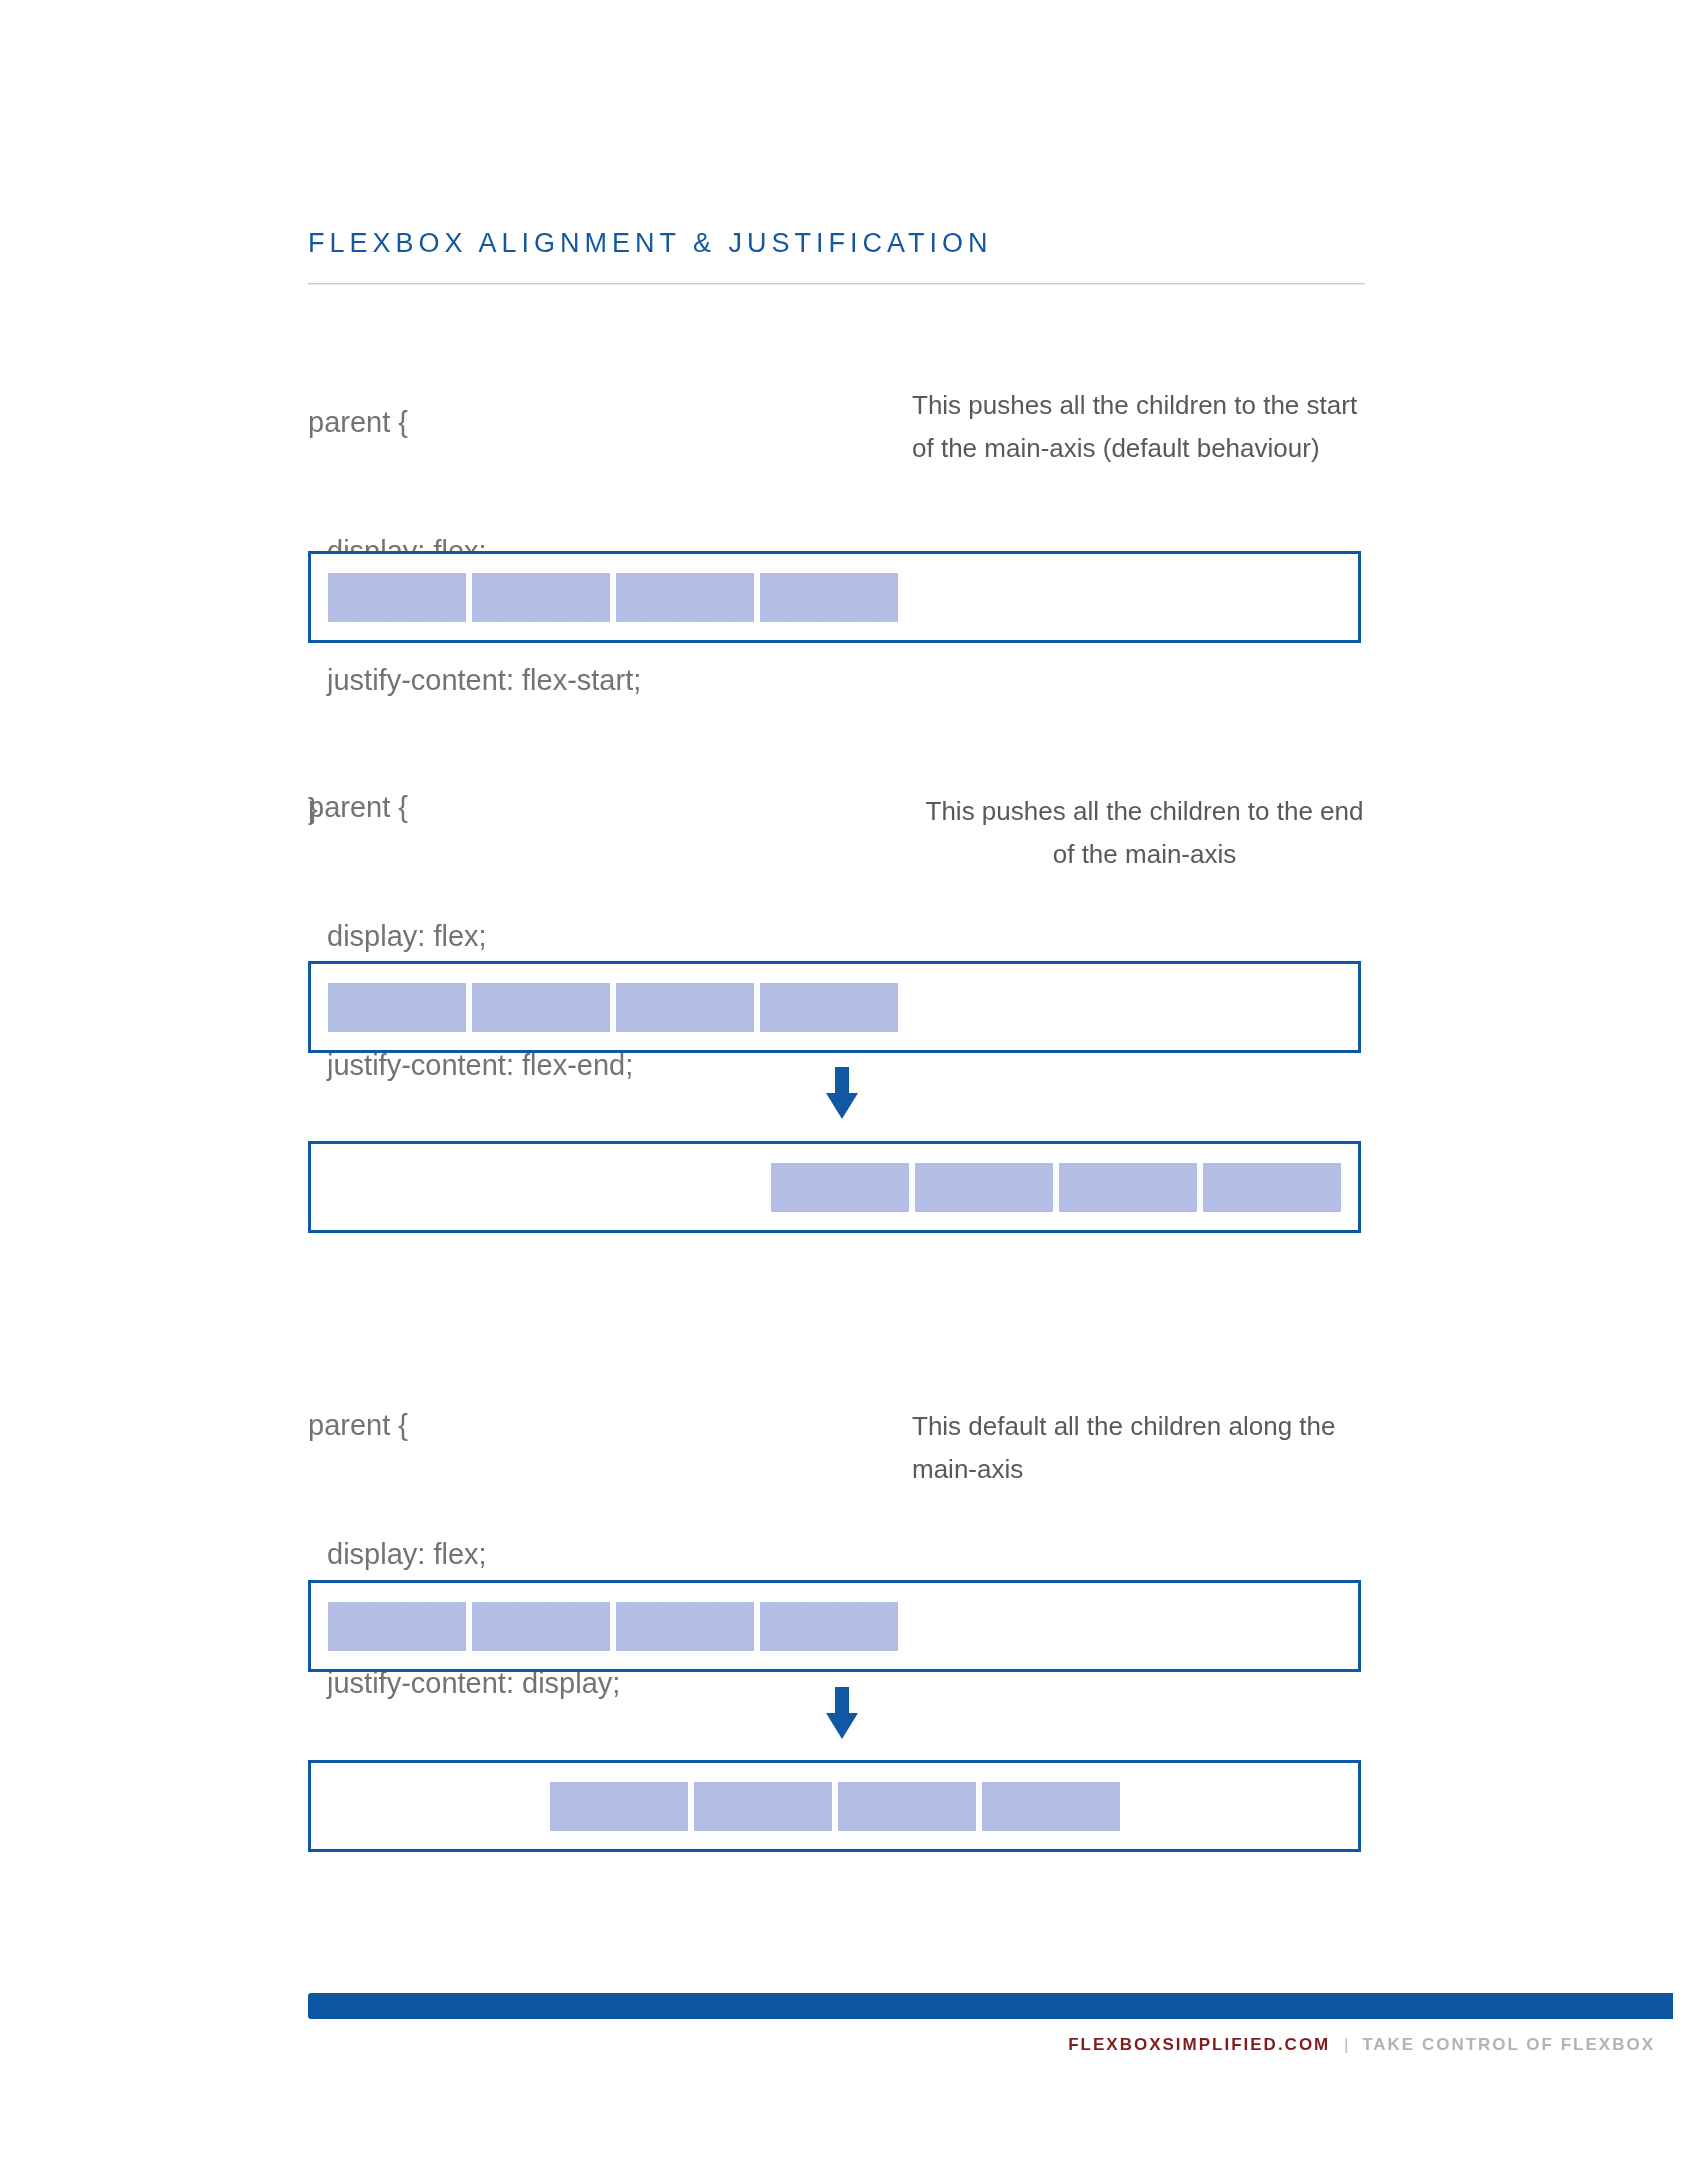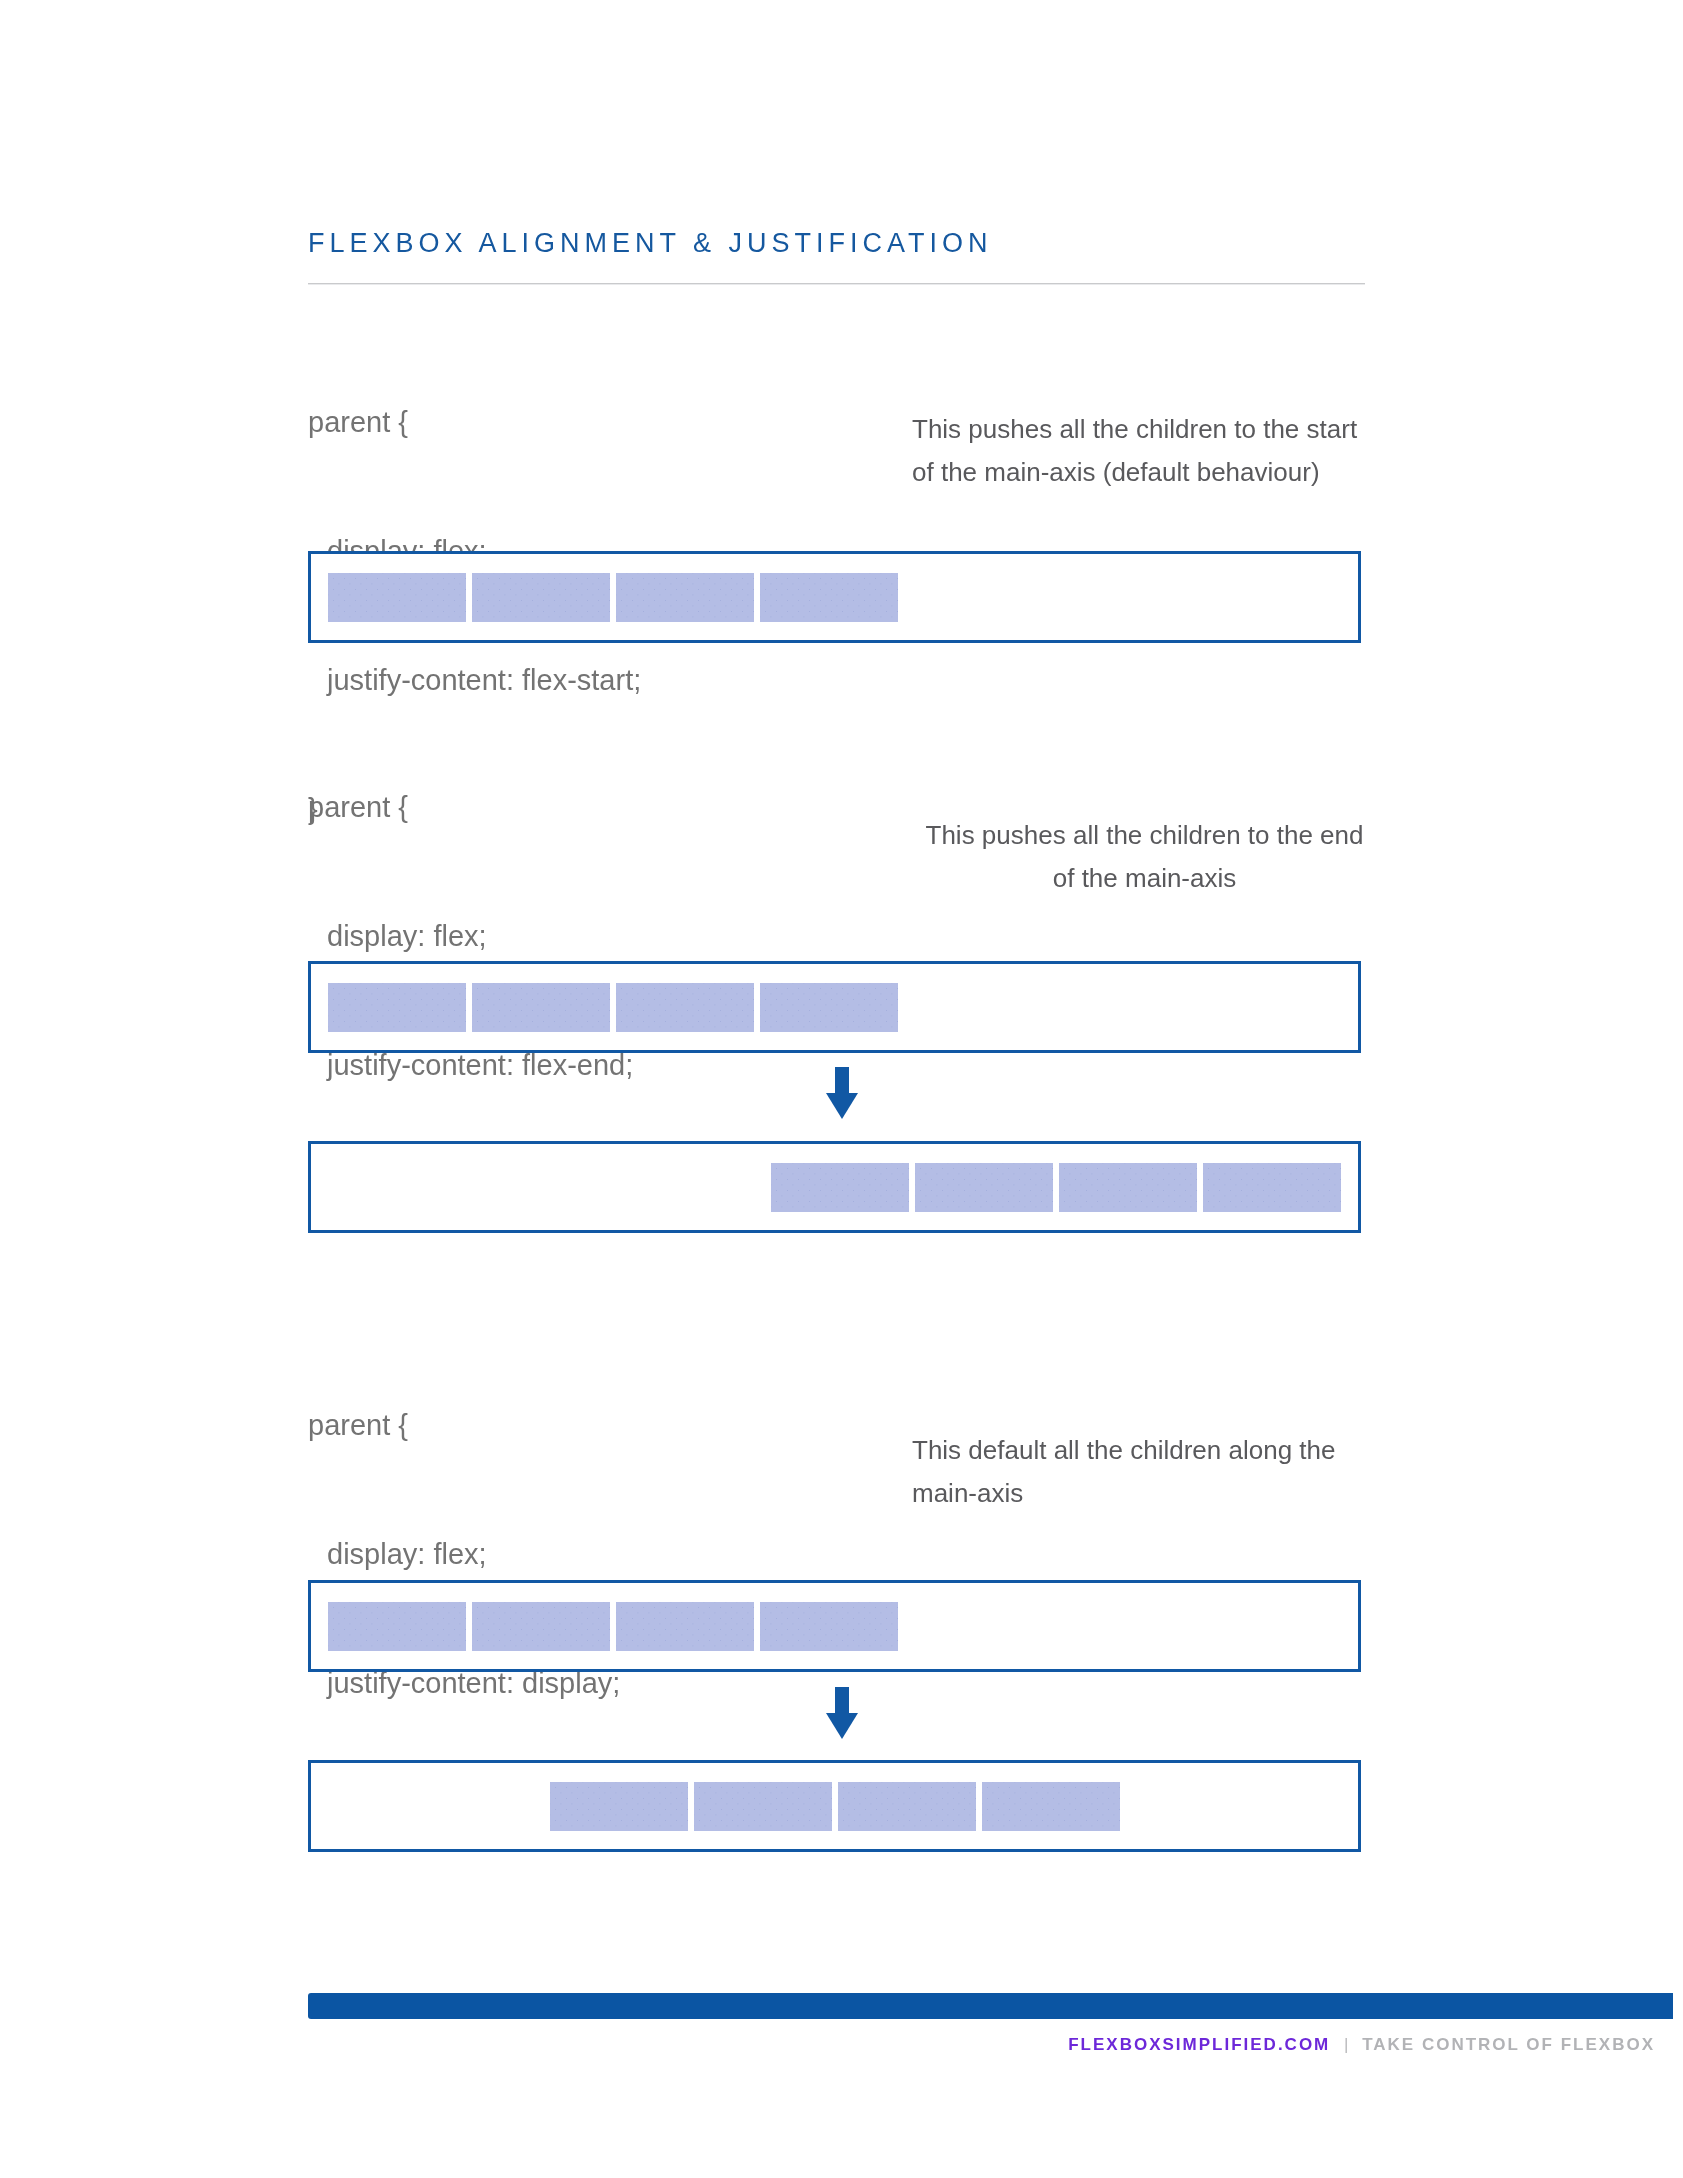--- a/index.html
+++ b/index.html
@@ -43,21 +43,20 @@
   .code-line { display:block; }
   .code-line.indent { padding-left:19px; }
 
   .desc {
     position:absolute; left:912px;
     width:465px;
     color:#59595c;
     font-size:26px;
     line-height:43px;
     font-weight:400;
-    margin-top:24px;
   }
 
   
   .demo-container {
     position:absolute; left:308px;
     width:1053px;
     height:92px;
     border:3px solid #1158a4;
     background:#ffffff;
     box-sizing:border-box;
@@ -111,21 +110,21 @@
     border-radius:3px 0 0 3px;
   }
   .footer-text {
     position:absolute; top:2035px; left:0;
     width:1655px;
     text-align:right;
     white-space:nowrap;
     font-size:17px;
   }
   .footer-brand {
-    color:#6d28d9;
+    color:#7f1d1d;
     font-weight:bold;
     letter-spacing:2px;
   }
   .footer-sep {
     color:#b9babc;
     padding:0 9px;
     letter-spacing:0;
   }
   .footer-tagline {
     color:#b2b3b6;

